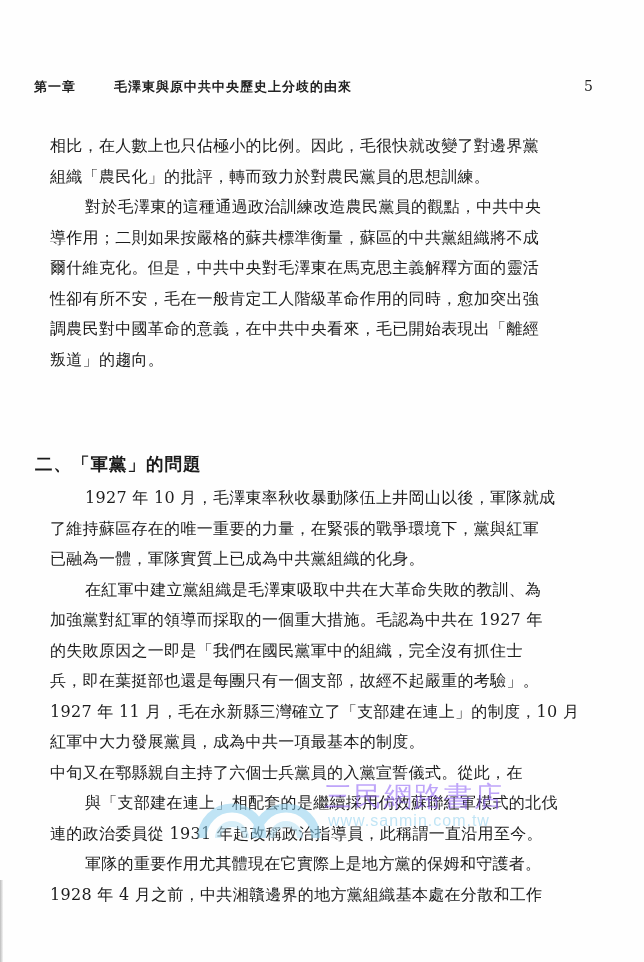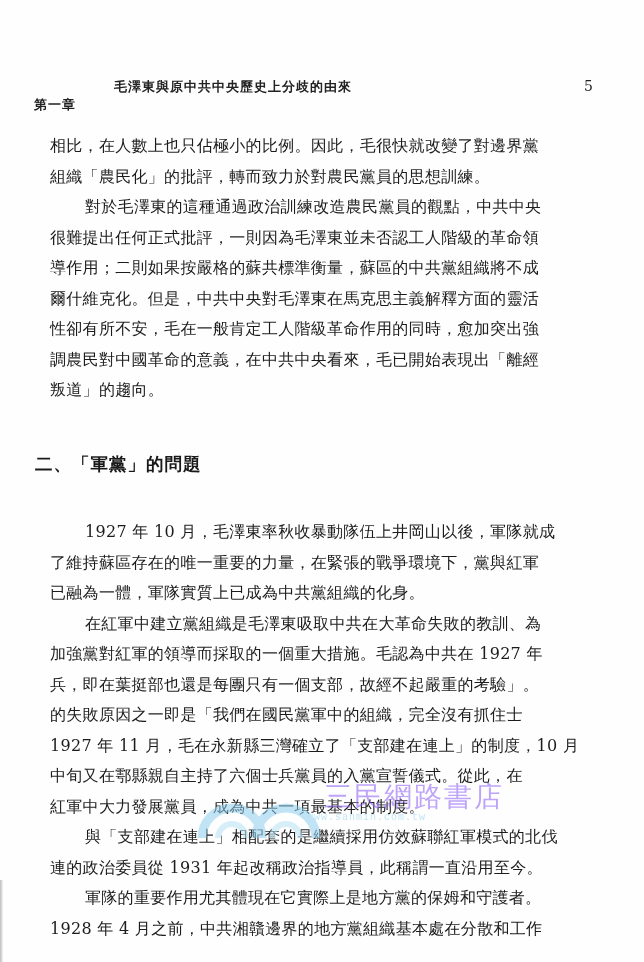--- a/index.html
+++ b/index.html
@@ -33,21 +33,21 @@
       left: 34px;
       width: 560px;
       height: 20px;
       font-size: 13px;
       font-weight: bold;
       letter-spacing: 1px;
       color: #222;
     }
     .running-head .chapter-label {
       position: absolute;
-      left: 0; top: 0; margin-top: 18px;
+      left: 0; top: 0;
     }
     .running-head .chapter-title {
       position: absolute;
       left: 80px; top: 0; font-family: Liberation Serif, serif;
     }
     .running-head .page-number {
       position: absolute;
       right: 0; top: 0;
       font-weight: normal;
       font-size: 14px;
@@ -93,71 +93,70 @@
       position: absolute;
       left: 128px;
       top: 0px;
       font-family: Liberation Serif, serif;
       font-size: 28px;
       color: #8b5cf6;
       letter-spacing: 2px;
     }
     .watermark .wm-sub {
       position: absolute;
-      left: 111px;
+      left: 132px;
       top: 34px;
-      font-family: Liberation Mono, monospace;
-      font-size: 10px;
+      font-family: Liberation Sans, sans-serif;
+      font-size: 16px;
       color: #8fd0ee;
       letter-spacing: 1px;
     }
     .watermark svg {
       position: absolute;
       left: 0; top: 2px;
     }
     #block-1 { top: 131px; }
-    #block-2 { top: 483px; margin-top: 34px; }
+    #block-2 { top: 483px; }
   </style>
 </head>
 <body>
 
 <div class="page">
   <div class="left-edge"></div>
 
   <div class="running-head">
     <span class="chapter-label">第一章</span>
     <span class="chapter-title">毛澤東與原中共中央歷史上分歧的由來</span>
     <span class="page-number">5</span>
   </div>
 
   <div class="body-text" id="block-1">
       <span class="line">相比，在人數上也只佔極小的比例。因此，毛很快就改變了對邊界黨</span>
       <span class="line">組織「農民化」的批評，轉而致力於對農民黨員的思想訓練。</span>
       <span class="line indent">對於毛澤東的這種通過政治訓練改造農民黨員的觀點，中共中央</span>
-      <span class="line">很難提出任何正式批評，一則因為毛澤東並未否認工人階級的革命領</span>
       <span class="line">導作用；二則如果按嚴格的蘇共標準衡量，蘇區的中共黨組織將不成</span>
       <span class="line">爾什維克化。但是，中共中央對毛澤東在馬克思主義解釋方面的靈活</span>
       <span class="line">性卻有所不安，毛在一般肯定工人階級革命作用的同時，愈加突出強</span>
       <span class="line">調農民對中國革命的意義，在中共中央看來，毛已開始表現出「離經</span>
       <span class="line">叛道」的趨向。</span>
     </div>
 
   <div class="section-heading">二、「軍黨」的問題</div>
 
   <div class="body-text" id="block-2">
       <span class="line indent">1927 年 10 月，毛澤東率秋收暴動隊伍上井岡山以後，軍隊就成</span>
       <span class="line">了維持蘇區存在的唯一重要的力量，在緊張的戰爭環境下，黨與紅軍</span>
       <span class="line">已融為一體，軍隊實質上已成為中共黨組織的化身。</span>
       <span class="line indent">在紅軍中建立黨組織是毛澤東吸取中共在大革命失敗的教訓、為</span>
       <span class="line">加強黨對紅軍的領導而採取的一個重大措施。毛認為中共在 1927 年</span>
+      <span class="line">的失敗原因之一即是「我們在國民黨軍中的組織，完全沒有抓住士</span>
       <span class="line">兵，即在葉挺部也還是每團只有一個支部，故經不起嚴重的考驗」。</span>
-      <span class="line">的失敗原因之一即是「我們在國民黨軍中的組織，完全沒有抓住士</span>
       <span class="line">1927 年 11 月，毛在永新縣三灣確立了「支部建在連上」的制度，10 月</span>
+      <span class="line">紅軍中大力發展黨員，成為中共一項最基本的制度。</span>
       <span class="line">中旬又在鄠縣親自主持了六個士兵黨員的入黨宣誓儀式。從此，在</span>
-      <span class="line">紅軍中大力發展黨員，成為中共一項最基本的制度。</span>
       <span class="line indent">與「支部建在連上」相配套的是繼續採用仿效蘇聯紅軍模式的北伐</span>
       <span class="line">連的政治委員從 1931 年起改稱政治指導員，此稱謂一直沿用至今。</span>
       <span class="line indent">軍隊的重要作用尤其體現在它實際上是地方黨的保姆和守護者。</span>
       <span class="line">1928 年 4 月之前，中共湘贛邊界的地方黨組織基本處在分散和工作</span>
     </div>
 
   <div class="watermark">
     <svg width="130" height="60" viewBox="0 0 130 60">
       <path d="M6 58 A30 30 0 0 1 66 58" fill="none" stroke="#8fd0ee" stroke-width="9"></path>
       <path d="M60 58 A30 30 0 0 1 120 58" fill="none" stroke="#8fd0ee" stroke-width="9"></path>

